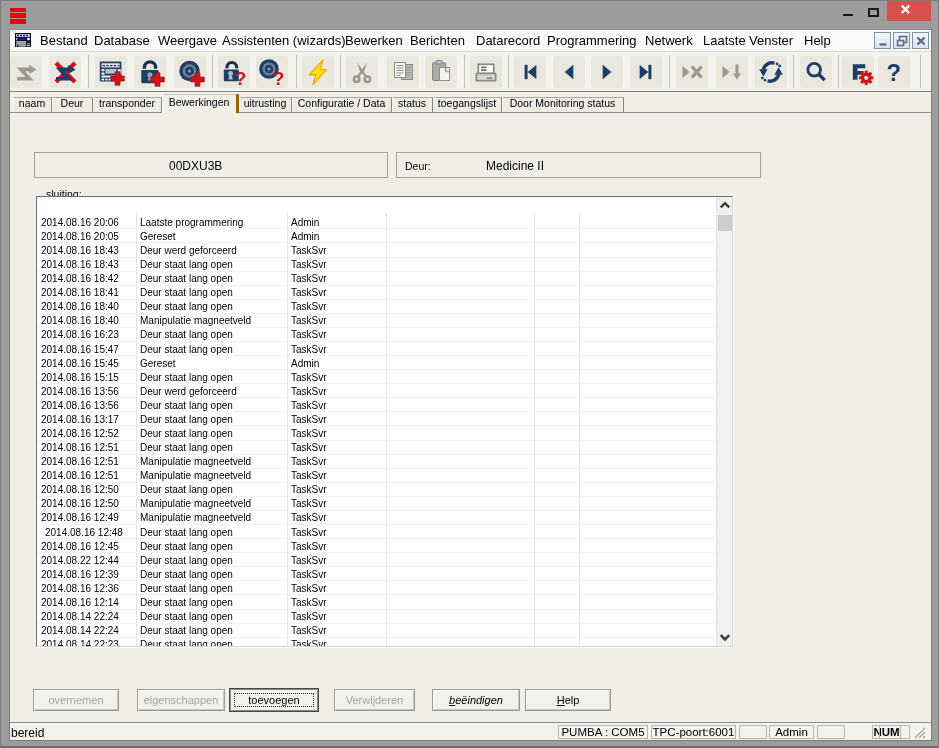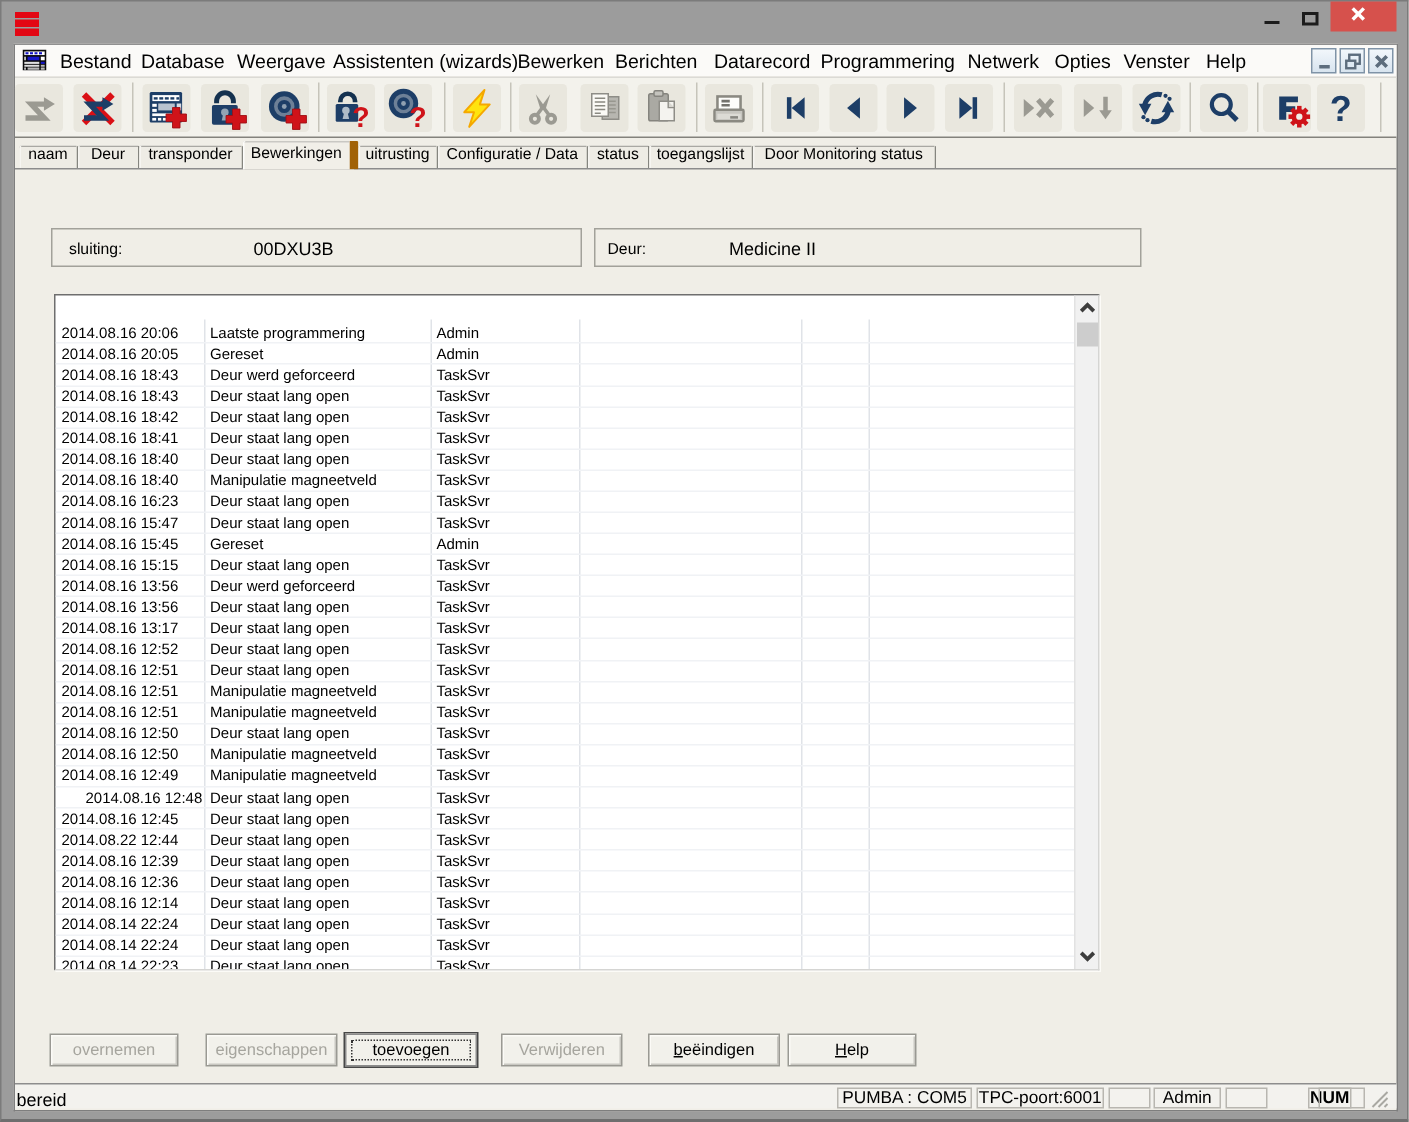--- a/index.html
+++ b/index.html
@@ -10,21 +10,21 @@
 #logo div{position:absolute;left:9px;width:16px;height:4.6px;background:#e30613;}
 #closebtn{position:absolute;left:886px;top:0px;width:44px;height:20px;background:#d6514c;}
 #client{position:absolute;left:8px;top:28px;width:923px;height:712px;background:#f0eee7;border:1px solid #7e7e7e;border-top-color:#909090;}
 #menubar{position:absolute;left:0;top:0;width:921px;height:20.5px;background:#fbfaf8;}
 .mi{position:absolute;top:3px;font-size:13px;color:#000;}
 #toolbar{position:absolute;left:0;top:20.5px;width:921px;height:41px;background:#f3f2ec;border-top:1px solid #dbdad5;border-bottom:1px solid #83827c;}
 .tb{position:absolute;top:4.5px;width:32px;height:32px;background:#e9e7de;border-radius:3px;}
 .tsep{position:absolute;top:3.5px;width:1px;height:33px;background:#c6c4ba;}
 #tabrow{position:absolute;left:0;top:62px;width:921px;height:22px;}
 .tab{position:absolute;font-size:10.5px;text-align:center;background:#eeece5;border-right:1px solid #85857f;border-radius:1px 1px 0 0;box-shadow:inset 1px 0 0 #f6f5f1,inset 0 1px 0 #a9a8a3;}
-.tab.on{background:#f1efe8;z-index:3;border-right:6px solid #a16207;box-shadow:inset 1px 0 0 #fdfdfb,inset 0 1px 0 #c9c8c3;}
+.tab.on{background:#f1efe8;z-index:3;border-right:3px solid #a16207;box-shadow:inset 1px 0 0 #fdfdfb,inset 0 1px 0 #c9c8c3;}
 #tabline{position:absolute;left:0;top:82px;width:921px;height:1px;background:#8c8c8c;}
 .gbox{position:absolute;top:122px;height:26px;border:1px solid #a2a19a;font-size:10.5px;color:#000;}
 .gbox span{position:absolute;top:7px;}
 .val{font-size:12px;}
 #table{position:absolute;left:26px;top:166px;width:697px;height:451px;background:#fff;border:1px solid;border-color:#6e6e6e #d5d5d3 #d5d5d3 #6e6e6e;overflow:hidden;box-shadow:1px 1px 0 #fcfbf7;}
 #thead{position:absolute;left:0;top:0;width:679px;height:16px;background:#f1f1ef;border-bottom:1px solid #8f8f8f;z-index:2;}
 .th{position:absolute;top:0;height:15px;border-right:1px solid #b3b3b3;font-size:10.5px;color:#000;padding:2px 0 0 4px;}
 .tr{position:absolute;left:0;width:679px;height:14.08px;border-bottom:1px solid #f0f2f5;font-size:10px;color:#000;white-space:nowrap;}
 .tr i{position:absolute;top:1.5px;font-style:normal;}
 .gv{position:absolute;top:16px;width:1px;height:434px;background:#e0e3e8;}
@@ -72,21 +72,21 @@
           </svg></div>
         <div class="mi" style="left:30px">Bestand</div>
         <div class="mi" style="left:84px">Database</div>
         <div class="mi" style="left:148px">Weergave</div>
         <div class="mi" style="left:212px">Assistenten (wizards)</div>
         <div class="mi" style="left:335px">Bewerken</div>
         <div class="mi" style="left:400px">Berichten</div>
         <div class="mi" style="left:466px">Datarecord</div>
         <div class="mi" style="left:537px">Programmering</div>
         <div class="mi" style="left:635px">Netwerk</div>
-        <div class="mi" style="left:693px">Opties</div>
+        <div class="mi" style="left:693px">Laatste</div>
         <div class="mi" style="left:739px">Venster</div>
         <div class="mi" style="left:794px">Help</div>
         <div class="abs" style="left:864px;top:1.5px;width:17px;height:17px;background:linear-gradient(#f2f7fb,#d8e4ef);border:1px solid #7f93a7;"><svg width="15" height="15" viewBox="0 0 15 15" xmlns="http://www.w3.org/2000/svg">
             <path d="M4.5 11.5 h7" stroke="#5d6d7d" stroke-width="2.2"></path>
           </svg></div>
         <div class="abs" style="left:883px;top:1.5px;width:17px;height:17px;background:linear-gradient(#f2f7fb,#d8e4ef);border:1px solid #7f93a7;"><svg width="15" height="15" viewBox="0 0 15 15" xmlns="http://www.w3.org/2000/svg">
             <rect x="5.5" y="3.5" width="7" height="6" fill="none" stroke="#5d6d7d" stroke-width="1.6"></rect>
             <rect x="3.5" y="7.5" width="6" height="5" fill="#dfeaf4" stroke="#5d6d7d" stroke-width="1.6"></rect>
           </svg></div>
         <div class="abs" style="left:902px;top:1.5px;width:17px;height:17px;background:linear-gradient(#f2f7fb,#d8e4ef);border:1px solid #7f93a7;"><svg width="15" height="15" viewBox="0 0 15 15" xmlns="http://www.w3.org/2000/svg">
@@ -255,21 +255,21 @@
         <div class="tab" style="left:83px;top:5px;width:69px;height:15px;line-height:13px;">transponder</div>
         <div class="tab on" style="left:152px;top:2px;width:77px;height:18.5px;line-height:16.5px;">Bewerkingen</div>
         <div class="tab" style="left:229px;top:5px;width:53px;height:15px;line-height:13px;">uitrusting</div>
         <div class="tab" style="left:282px;top:5px;width:100px;height:15px;line-height:13px;">Configuratie / Data</div>
         <div class="tab" style="left:382px;top:5px;width:41px;height:15px;line-height:13px;">status</div>
         <div class="tab" style="left:423px;top:5px;width:69px;height:15px;line-height:13px;">toegangslijst</div>
         <div class="tab" style="left:492px;top:5px;width:122px;height:15px;line-height:13px;">Door Monitoring status</div>
       </div>
       <div id="tabline"></div>
       <div class="gbox" style="left:24px;width:354px;">
-        <span style="left:11px;">sluiting:</span>
+        <span style="left:11px;margin-top:28px;">sluiting:</span>
         <span class="val" style="left:134px;top:6px;">00DXU3B</span>
       </div>
       <div class="gbox" style="left:386px;width:365px;">
         <span style="left:8px;">Deur:</span>
         <span class="val" style="left:89px;top:6px;">Medicine II</span>
       </div>
       <div id="table">
         <div class="gv" style="left:99px"></div>
         <div class="gv" style="left:250px"></div>
         <div class="gv" style="left:349px"></div>
@@ -379,21 +379,21 @@
           <i style="left:4px">2014.08.16 12:50</i>
           <i style="left:103px">Manipulatie magneetveld</i>
           <i style="left:254px">TaskSvr</i>
         </div>
         <div class="tr" style="top:313.98px;">
           <i style="left:4px">2014.08.16 12:49</i>
           <i style="left:103px">Manipulatie magneetveld</i>
           <i style="left:254px">TaskSvr</i>
         </div>
         <div class="tr" style="top:328.06px;">
-          <i style="left:20px">2014.08.16 12:48</i>
+          <i style="left:8px">2014.08.16 12:48</i>
           <i style="left:103px">Deur staat lang open</i>
           <i style="left:254px">TaskSvr</i>
         </div>
         <div class="tr" style="top:342.14px;">
           <i style="left:4px">2014.08.16 12:45</i>
           <i style="left:103px">Deur staat lang open</i>
           <i style="left:254px">TaskSvr</i>
         </div>
         <div class="tr" style="top:356.21999999999997px;">
           <i style="left:4px">2014.08.22 12:44</i>
@@ -437,21 +437,21 @@
           <div class="thumb"></div>
           <div class="abs" style="left:0;top:432px;width:16px;height:17px;"><svg width="16" height="17" viewBox="0 0 16 17" xmlns="http://www.w3.org/2000/svg">
               <path d="M3.8 6.2 L8 10.4 L12.2 6.2" fill="none" stroke="#3d3d3d" stroke-width="2.5"></path>
             </svg></div>
         </div>
       </div>
       <div class="btn dis" style="left:23px;width:86px;">overnemen</div>
       <div class="btn dis" style="left:127px;width:88px;">eigenschappen</div>
       <div class="btn" style="left:219px;width:90px;top:658px;height:24px;line-height:22px;border:1px solid #474747;box-shadow:inset 0 0 0 1px #8b8b8b, inset 0 0 0 2px #f4f3ed;"><div style="position:absolute;left:4px;top:4px;right:4px;bottom:4px;border:1px dotted #333;"></div>toevoegen</div>
       <div class="btn dis" style="left:324px;width:81px;">Verwijderen</div>
-      <div class="btn" style="left:422px;width:88px;"><u>b</u>eëindigen</div>
+      <div class="btn" style="left:422px;width:88px;font-style:italic;"><u>b</u>eëindigen</div>
       <div class="btn" style="left:515px;width:86px;"><u>H</u>elp</div>
       <div id="statusbar">
         <div class="abs" style="left:1px;top:2.5px;">bereid</div>
         <div class="sp" style="left:548px;width:90px;">PUMBA : COM5</div>
         <div class="sp" style="left:641px;width:85px;">TPC-poort:6001</div>
         <div class="sp" style="left:729px;width:28px;"></div>
         <div class="sp" style="left:759px;width:45px;">Admin</div>
         <div class="sp" style="left:807px;width:28px;"></div>
         <div class="sp" style="left:862px;width:29px;font-weight:bold;">NUM</div>
         <div class="sp" style="left:869px;width:31px;"></div>

